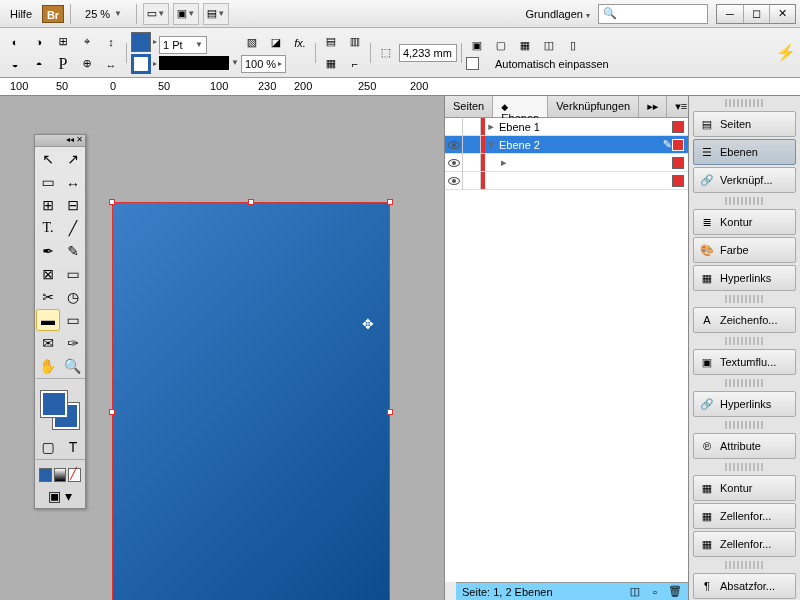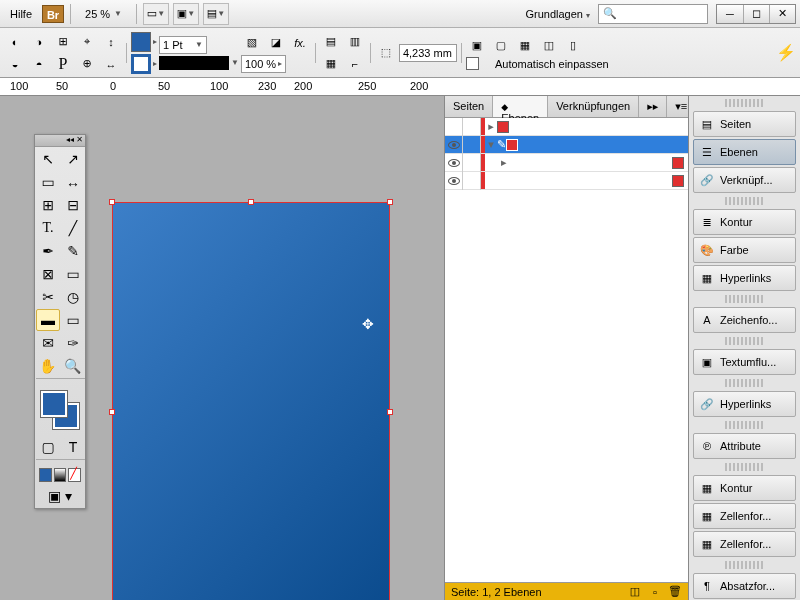--- a/index.html
+++ b/index.html
@@ -56,21 +56,21 @@
 .layer-row { height: 18px; display: flex; align-items: center; border-bottom: 1px solid #e0e0e0; }
 .layer-row .vis { width: 18px; height: 18px; border-right: 1px solid #ccc; display: flex; align-items: center; justify-content: center; }
 .layer-row .lk { width: 18px; height: 18px; border-right: 1px solid #ccc; }
 .layer-row .tri { width: 12px; text-align: center; color: #666; }
 .layer-row .name { flex: 1; padding-left: 2px; }
 .layer-row .sw { width: 12px; height: 12px; margin-right: 4px; border: 1px solid #666; }
 .layer-row.sel { background: #2f7fdc; color: #fff; }
 .layer-row.sel .sw { border-color: #fff; }
 .indent1 { padding-left: 16px; }
 .indent2 { padding-left: 28px; }
-.status { height: 18px; border-top: 1px solid #999; background: #eab308; padding: 2px 6px; display:flex; align-items:center; }
+.status { height: 18px; border-top: 1px solid #999; background: #7dd3fc; padding: 2px 6px; display:flex; align-items:center;margin-left:11px; }
 
 .right-dock { position: absolute; right: 0; top: 96px; width: 112px; bottom: 0; background: #e4e4e4; border-left: 1px solid #888; display: flex; flex-direction: column; }
 .dock-grip { height: 8px; background: repeating-linear-gradient(90deg,#bbb,#bbb 2px,#e4e4e4 2px,#e4e4e4 4px); margin: 3px 36px; }
 .dock-btn { height: 26px; margin: 1px 4px; background: linear-gradient(#f4f4f4,#dcdcdc); border: 1px solid #aaa; border-radius: 2px; display: flex; align-items: center; gap: 6px; padding: 0 6px; }
 .dock-btn.active { background: linear-gradient(#d0d6dc,#b8c4d0); border-color: #7890a8; }
 
 .eye { width: 12px; height: 8px; border: 1px solid #555; border-radius: 50%; position: relative; }
 .eye::after { content:''; position:absolute; left:3px; top:1px; width:4px; height:4px; background:#555; border-radius:50%; }
 .dd { font-size: 8px; color: #555; }
 .mini-icon { width: 14px; height: 14px; display:inline-flex; align-items:center; justify-content:center; font-size:11px; }
@@ -273,29 +273,31 @@
       <div class="tab">▸▸</div>
       <div class="tab">▾≡</div>
     </div>
   </div>
   <div class="layer-list" id="layerlist">
       <div class="layer-row">
         <div class="vis"></div>
         <div class="lk"></div>
         <div style="width:4px;background:#e03030;height:100%;"></div>
         <div class="tri ">▸</div>
+        <div class="name">Ebene 1</div>
         <div class="sw" style="background:#e03030"></div>
       </div>
       <div class="layer-row sel">
         <div class="vis">
           <div class="eye"></div>
         </div>
         <div class="lk"></div>
         <div style="width:4px;background:#e03030;height:100%;"></div>
         <div class="tri ">▾</div>
+        <div class="name">Ebene 2</div>
         <span>✎</span>
         <div class="sw" style="background:#e03030"></div>
       </div>
       <div class="layer-row">
         <div class="vis">
           <div class="eye"></div>
         </div>
         <div class="lk"></div>
         <div style="width:4px;background:#e03030;height:100%;"></div>
         <div class="tri indent1">▸</div>

